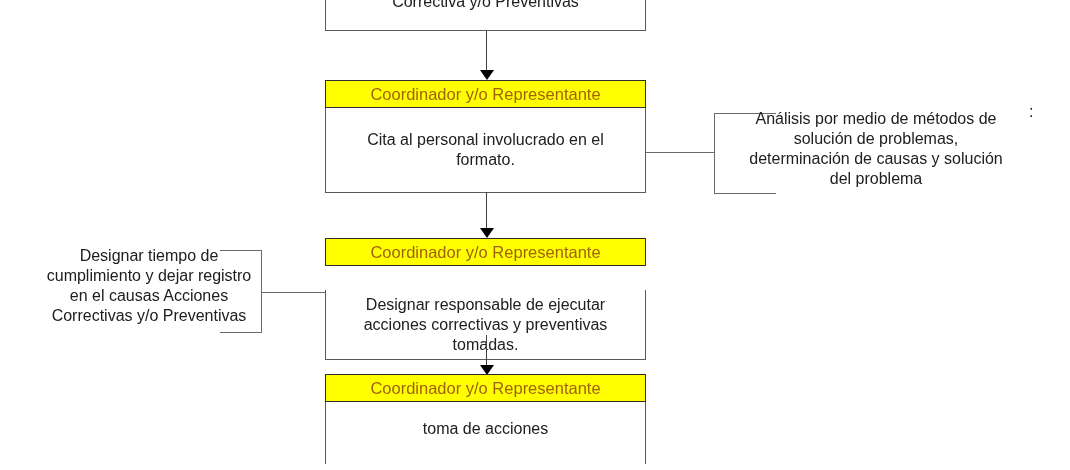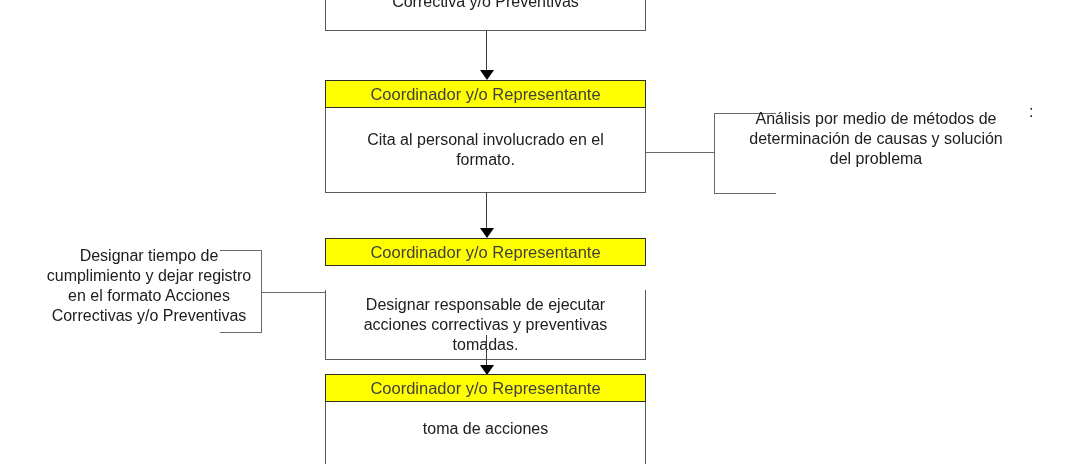--- a/index.html
+++ b/index.html
@@ -15,21 +15,21 @@
     position:absolute; left:0; top:37px; width:100%;
     text-align:center; font-size:16px; line-height:19px;
   }
 
   
   .node { background:#fff; }
   .hdr {
     box-sizing:border-box; height:28px; width:100%;
     background:#ffff00; border:1px solid #2e2e2e;
     display:flex; align-items:center; justify-content:center;
-    color:#404040; font-size:16.5px;
+    color:#a16207; font-size:16.5px;
   }
   .bod {
     box-sizing:border-box; width:100%;
     border:1px solid #5a5a5a; border-top:none;
     display:flex; flex-direction:column; align-items:center; justify-content:center;
     text-align:center; font-size:16px; line-height:20px;
   }
   .bod.flex-start { justify-content:flex-start; }
   .ln { display:block; }
 
@@ -66,20 +66,21 @@
     <div class="bod" style="height:85px;">
       <span class="ln">Cita al personal involucrado en el</span>
       <span class="ln">formato.</span>
     </div>
   </div>
 
   <div class="hline" style="left:646px; top:152px; width:68px;"></div>
   <div class="abs bracket-right" style="left:714px; top:113px; width:62px; height:81px;"></div>
   <div class="note" style="left:698px; top:109px; width:356px;">
     <span class="ln">Análisis por medio de métodos de</span>
+    <span class="ln">solución de problemas,</span>
     <span class="ln">determinación de causas y solución</span>
     <span class="ln">del problema</span>
   </div>
   <span class="stray" style="left:1029px; top:102px;">:</span>
 
   <div class="vline" style="left:486px; top:192px; height:36px;"></div>
   <div class="head" style="left:480px; top:228px;"></div>
 
   <div class="abs node" style="left:325px; top:238px; width:321px;">
     <div class="hdr">Coordinador y/o Representante</div>
@@ -88,21 +89,21 @@
       <span class="ln">acciones correctivas y preventivas</span>
       <span class="ln">tomadas.</span>
     </div>
   </div>
 
   <div class="abs bracket-left" style="left:220px; top:250px; width:42px; height:83px;"></div>
   <div class="hline" style="left:262px; top:292px; width:63px;"></div>
   <div class="note" style="left:20px; top:246px; width:258px;">
     <span class="ln">Designar tiempo de</span>
     <span class="ln">cumplimiento y dejar registro</span>
-    <span class="ln">en el formato Acciones</span>
+    <span class="ln">en el causas Acciones</span>
     <span class="ln">Correctivas y/o Preventivas</span>
   </div>
 
   <div class="vline" style="left:486px; top:335px; height:30px;"></div>
   <div class="head" style="left:480px; top:365px;"></div>
 
   <div class="abs node" style="left:325px; top:374px; width:321px;">
     <div class="hdr">Coordinador y/o Representante</div>
     <div class="bod flex-start" style="height:100px; padding-top:17px;">
       <span class="ln">toma de acciones</span>

